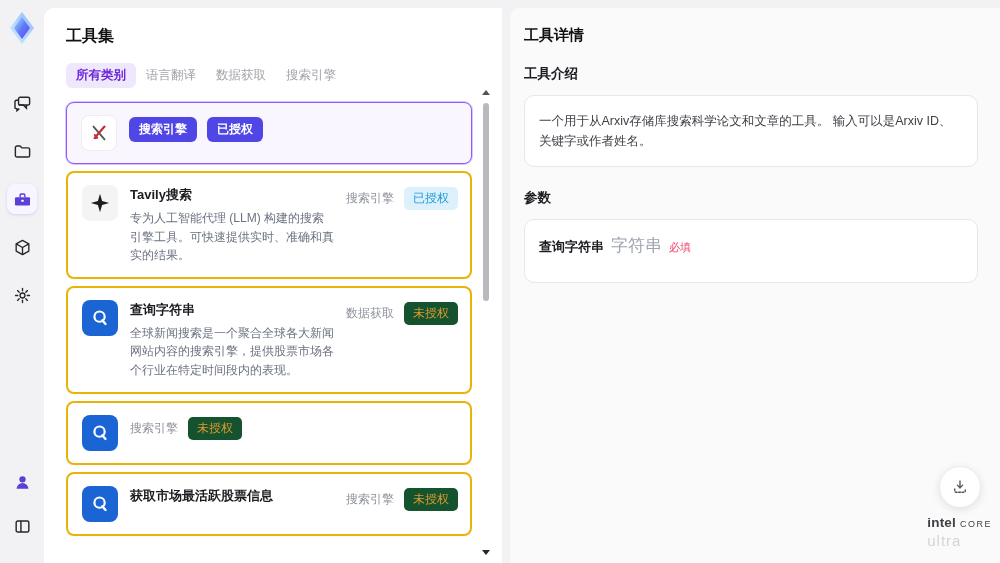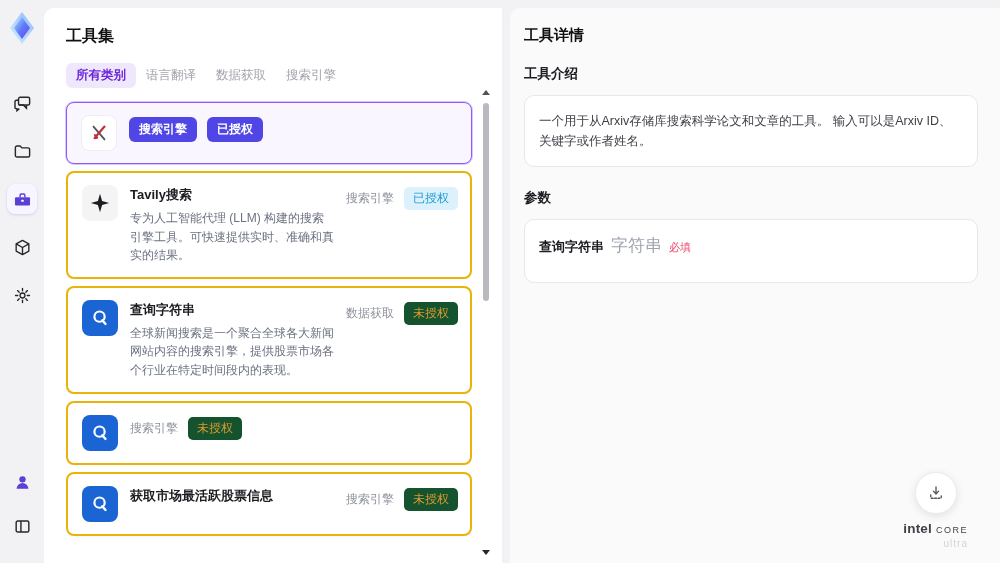--- a/index.html
+++ b/index.html
@@ -92,31 +92,31 @@
   .intro-box { padding:15px 14px; }
   .intro-text { font-size:12.5px; color:#3f3f46; line-height:1.6; }
   .param-box { padding:14px 14px 16px; }
   .param-head { display:flex; align-items:baseline; gap:7px; margin-bottom:9px; }
   .param-name { font-size:13px; font-weight:bold; color:#1c1c21; }
   .param-type { font-size:17px; color:#9ca3af;text-align:right; }
   .param-required { font-size:11px; color:#ef4466; }
   .param-desc { font-size:12.5px; color:#52525b; }
 
   
-  .float-corner { position:absolute; right:32px; bottom:14px; text-align:center; }
+  .float-corner { position:absolute; right:8px; bottom:14px; text-align:center; }
   .download-btn {
     width:42px; height:42px; border-radius:50%; background:#fff; border:1px solid #ececf0;
     box-shadow:0 2px 8px rgba(0,0,0,.10); cursor:pointer;
     display:flex; align-items:center; justify-content:center; margin:0 auto 8px;
   }
   .download-btn svg { width:18px; height:18px; }
   .intel-brand { font-size:13.5px; color:#3f3f46; letter-spacing:.2px; line-height:1.1; }
   .intel-brand .intel-word { font-weight:bold; }
   .intel-brand .core-word { font-variant:small-caps; letter-spacing:1.5px; }
-  .intel-sub { font-size:10px; color:#d4d4d8; text-align:right; margin-top:1px; letter-spacing:1px; }
+  .intel-sub { font-size:15px; color:#d4d4d8; text-align:left; margin-top:1px; letter-spacing:1px; }
 </style>
 </head>
 <body>
 
 <div class="app">
 
   <aside class="sidebar">
     <div class="logo">
       <svg viewBox="0 0 26 34" width="28" height="34">
         <defs>

